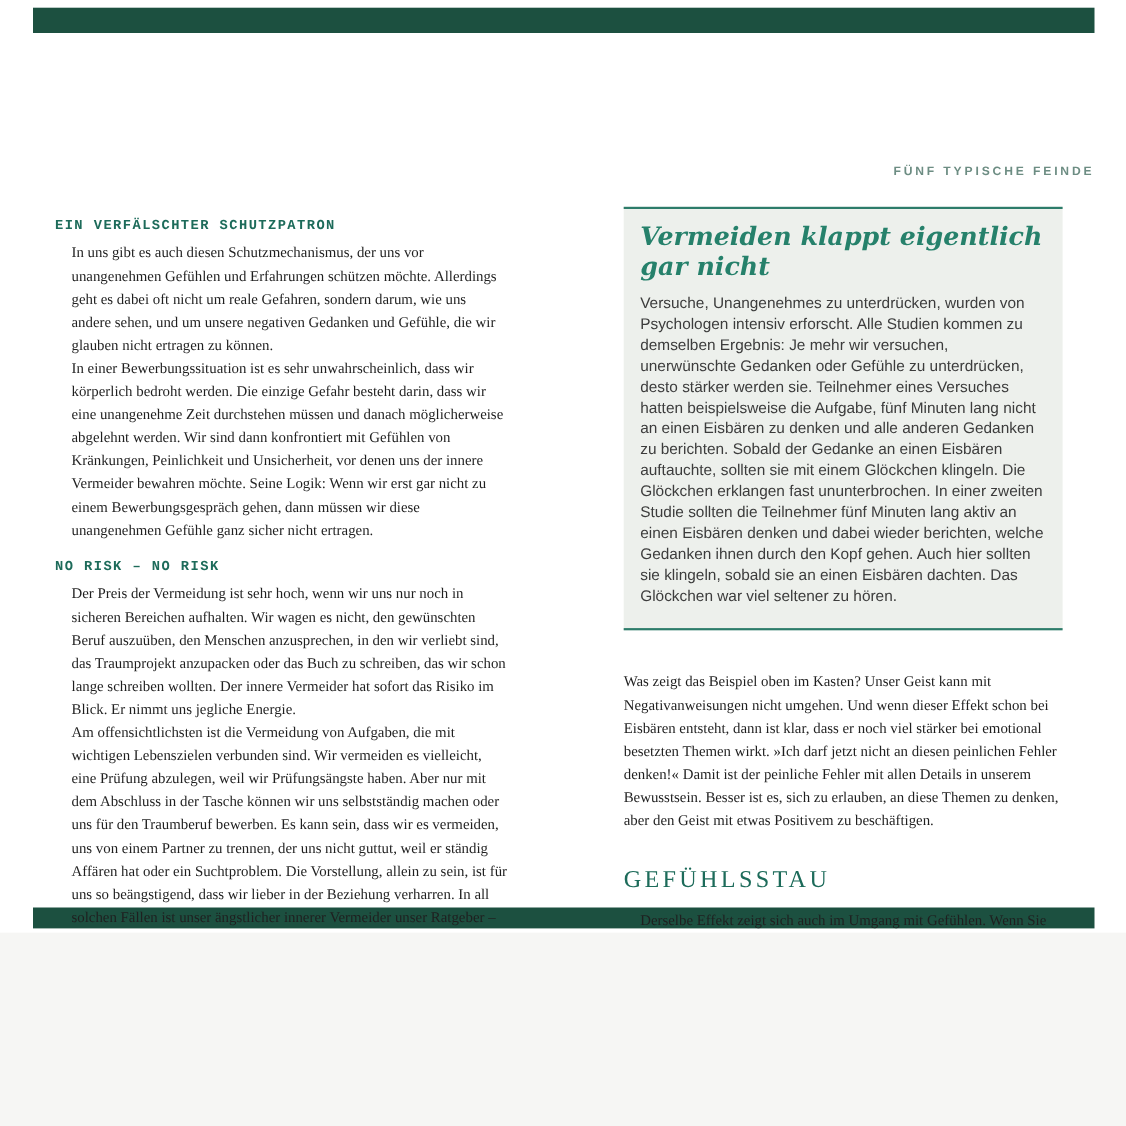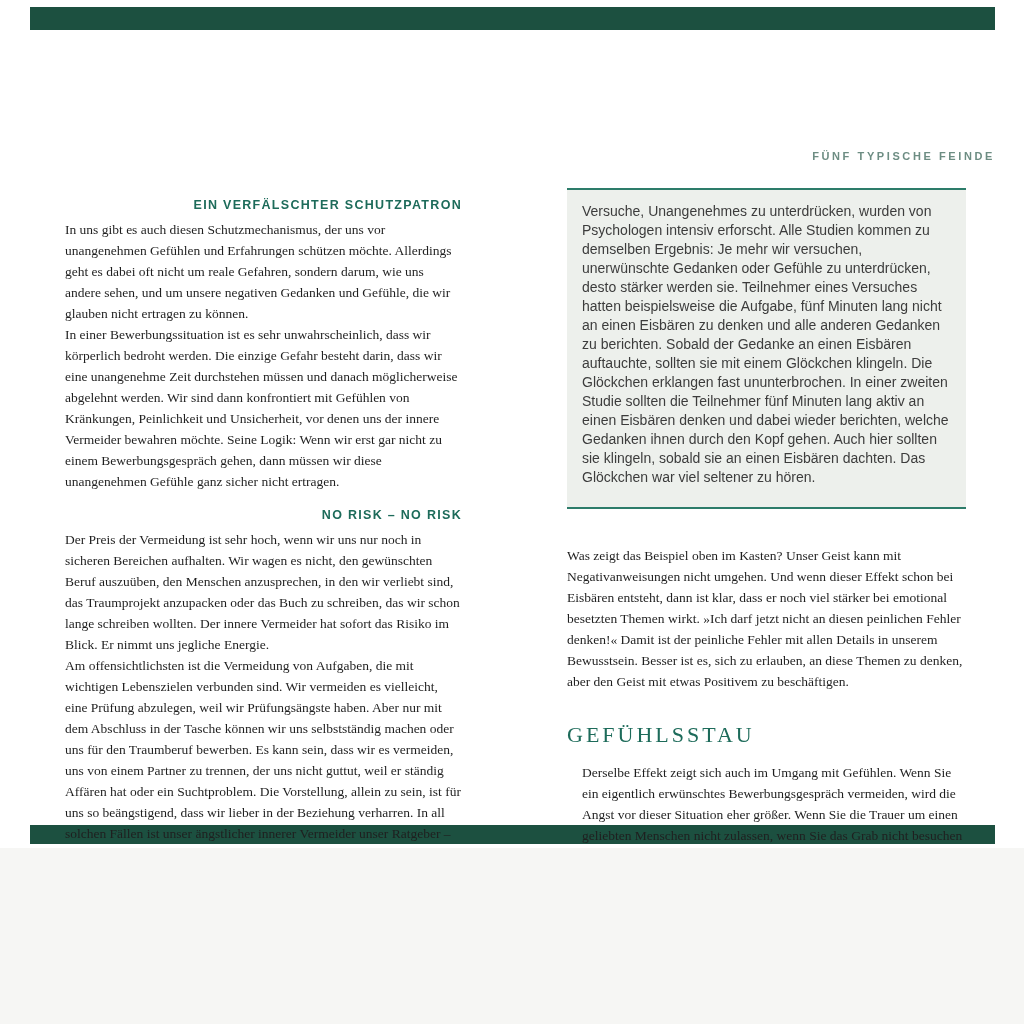--- a/index.html
+++ b/index.html
@@ -34,27 +34,26 @@
   }
 
   
   .left-col {
     position: absolute;
     left: 50px;
     top: 198px;
     width: 412px;
   }
   .mini-heading {
-    font-family: Liberation Sans, sans-serif;
+    font-family: Liberation Mono, monospace;
     font-size: 12.5px;
     font-weight: bold;
     letter-spacing: 1.3px;
     color: #1d6b5a;
     margin: 0 0 7px 0;
-    text-align: right;
   }
   .mini-heading.second { margin-top: 16px; }
   .body-text {
     font-family: "Liberation Serif", serif;
     font-size: 13.5px;
     line-height: 21px;
     color: #1f1f1f;
     margin: 0;
     padding-left: 15px;
     text-align: left;
@@ -128,20 +127,21 @@
     <p class="body-text">In einer Bewerbungssituation ist es sehr unwahrscheinlich, dass wir körperlich bedroht werden. Die einzige Gefahr besteht darin, dass wir eine unangenehme Zeit durchstehen müssen und danach möglicherweise abgelehnt werden. Wir sind dann konfrontiert mit Gefühlen von Kränkungen, Peinlichkeit und Unsicherheit, vor denen uns der innere Vermeider bewahren möchte. Seine Logik: Wenn wir erst gar nicht zu einem Bewerbungsgespräch gehen, dann müssen wir diese unangenehmen Gefühle ganz sicher nicht ertragen.</p>
 
     <h3 class="mini-heading second">NO RISK – NO RISK</h3>
     <p class="body-text">Der Preis der Vermeidung ist sehr hoch, wenn wir uns nur noch in sicheren Bereichen aufhalten. Wir wagen es nicht, den gewünschten Beruf auszuüben, den Menschen anzusprechen, in den wir verliebt sind, das Traumprojekt anzupacken oder das Buch zu schreiben, das wir schon lange schreiben wollten. Der innere Vermeider hat sofort das Risiko im Blick. Er nimmt uns jegliche Energie.</p>
     <p class="body-text">Am offensichtlichsten ist die Vermeidung von Aufgaben, die mit wichtigen Lebenszielen verbunden sind. Wir vermeiden es vielleicht, eine Prüfung abzulegen, weil wir Prüfungsängste haben. Aber nur mit dem Abschluss in der Tasche können wir uns selbstständig machen oder uns für den Traumberuf bewerben. Es kann sein, dass wir es vermeiden, uns von einem Partner zu trennen, der uns nicht guttut, weil er ständig Affären hat oder ein Suchtproblem. Die Vorstellung, allein zu sein, ist für uns so beängstigend, dass wir lieber in der Beziehung verharren. In all solchen Fällen ist unser ängstlicher innerer Vermeider unser Ratgeber – wenig hilfreich auf lange Sicht.</p>
   </div>
 
   <div class="right-col">
 
     <div class="info-box">
+      <h2 class="info-box-title">Vermeiden klappt eigentlich gar nicht</h2>
       <p class="info-box-body">Versuche, Unangenehmes zu unterdrücken, wurden von Psychologen intensiv erforscht. Alle Studien kommen zu demselben Ergebnis: Je mehr wir versuchen, unerwünschte Gedanken oder Gefühle zu unterdrücken, desto stärker werden sie. Teilnehmer eines Versuches hatten beispielsweise die Aufgabe, fünf Minuten lang nicht an einen Eisbären zu denken und alle anderen Gedanken zu berichten. Sobald der Gedanke an einen Eisbären auftauchte, sollten sie mit einem Glöckchen klingeln. Die Glöckchen erklangen fast ununterbrochen. In einer zweiten Studie sollten die Teilnehmer fünf Minuten lang aktiv an einen Eisbären denken und dabei wieder berichten, welche Gedanken ihnen durch den Kopf gehen. Auch hier sollten sie klingeln, sobald sie an einen Eisbären dachten. Das Glöckchen war viel seltener zu hören.</p>
     </div>
 
     <p class="body-text after-box">Was zeigt das Beispiel oben im Kasten? Unser Geist kann mit Negativanweisungen nicht umgehen. Und wenn dieser Effekt schon bei Eisbären entsteht, dann ist klar, dass er noch viel stärker bei emotional besetzten Themen wirkt. »Ich darf jetzt nicht an diesen peinlichen Fehler denken!« Damit ist der peinliche Fehler mit allen Details in unserem Bewusstsein. Besser ist es, sich zu erlauben, an diese Themen zu denken, aber den Geist mit etwas Positivem zu beschäftigen.</p>
 
     <h2 class="chapter-heading">GEFÜHLSSTAU</h2>
 
     <p class="body-text">Derselbe Effekt zeigt sich auch im Umgang mit Gefühlen. Wenn Sie ein eigentlich erwünschtes Bewerbungsgespräch vermeiden, wird die Angst vor dieser Situation eher größer. Wenn Sie die Trauer um einen geliebten Menschen nicht zulassen, wenn Sie das Grab nicht besuchen und Orte der Erinnerung vermeiden, wird die Trauer um diesen Menschen aufrechterhalten. Der Schmerz wird nicht verarbeitet.</p>
   </div>
 

